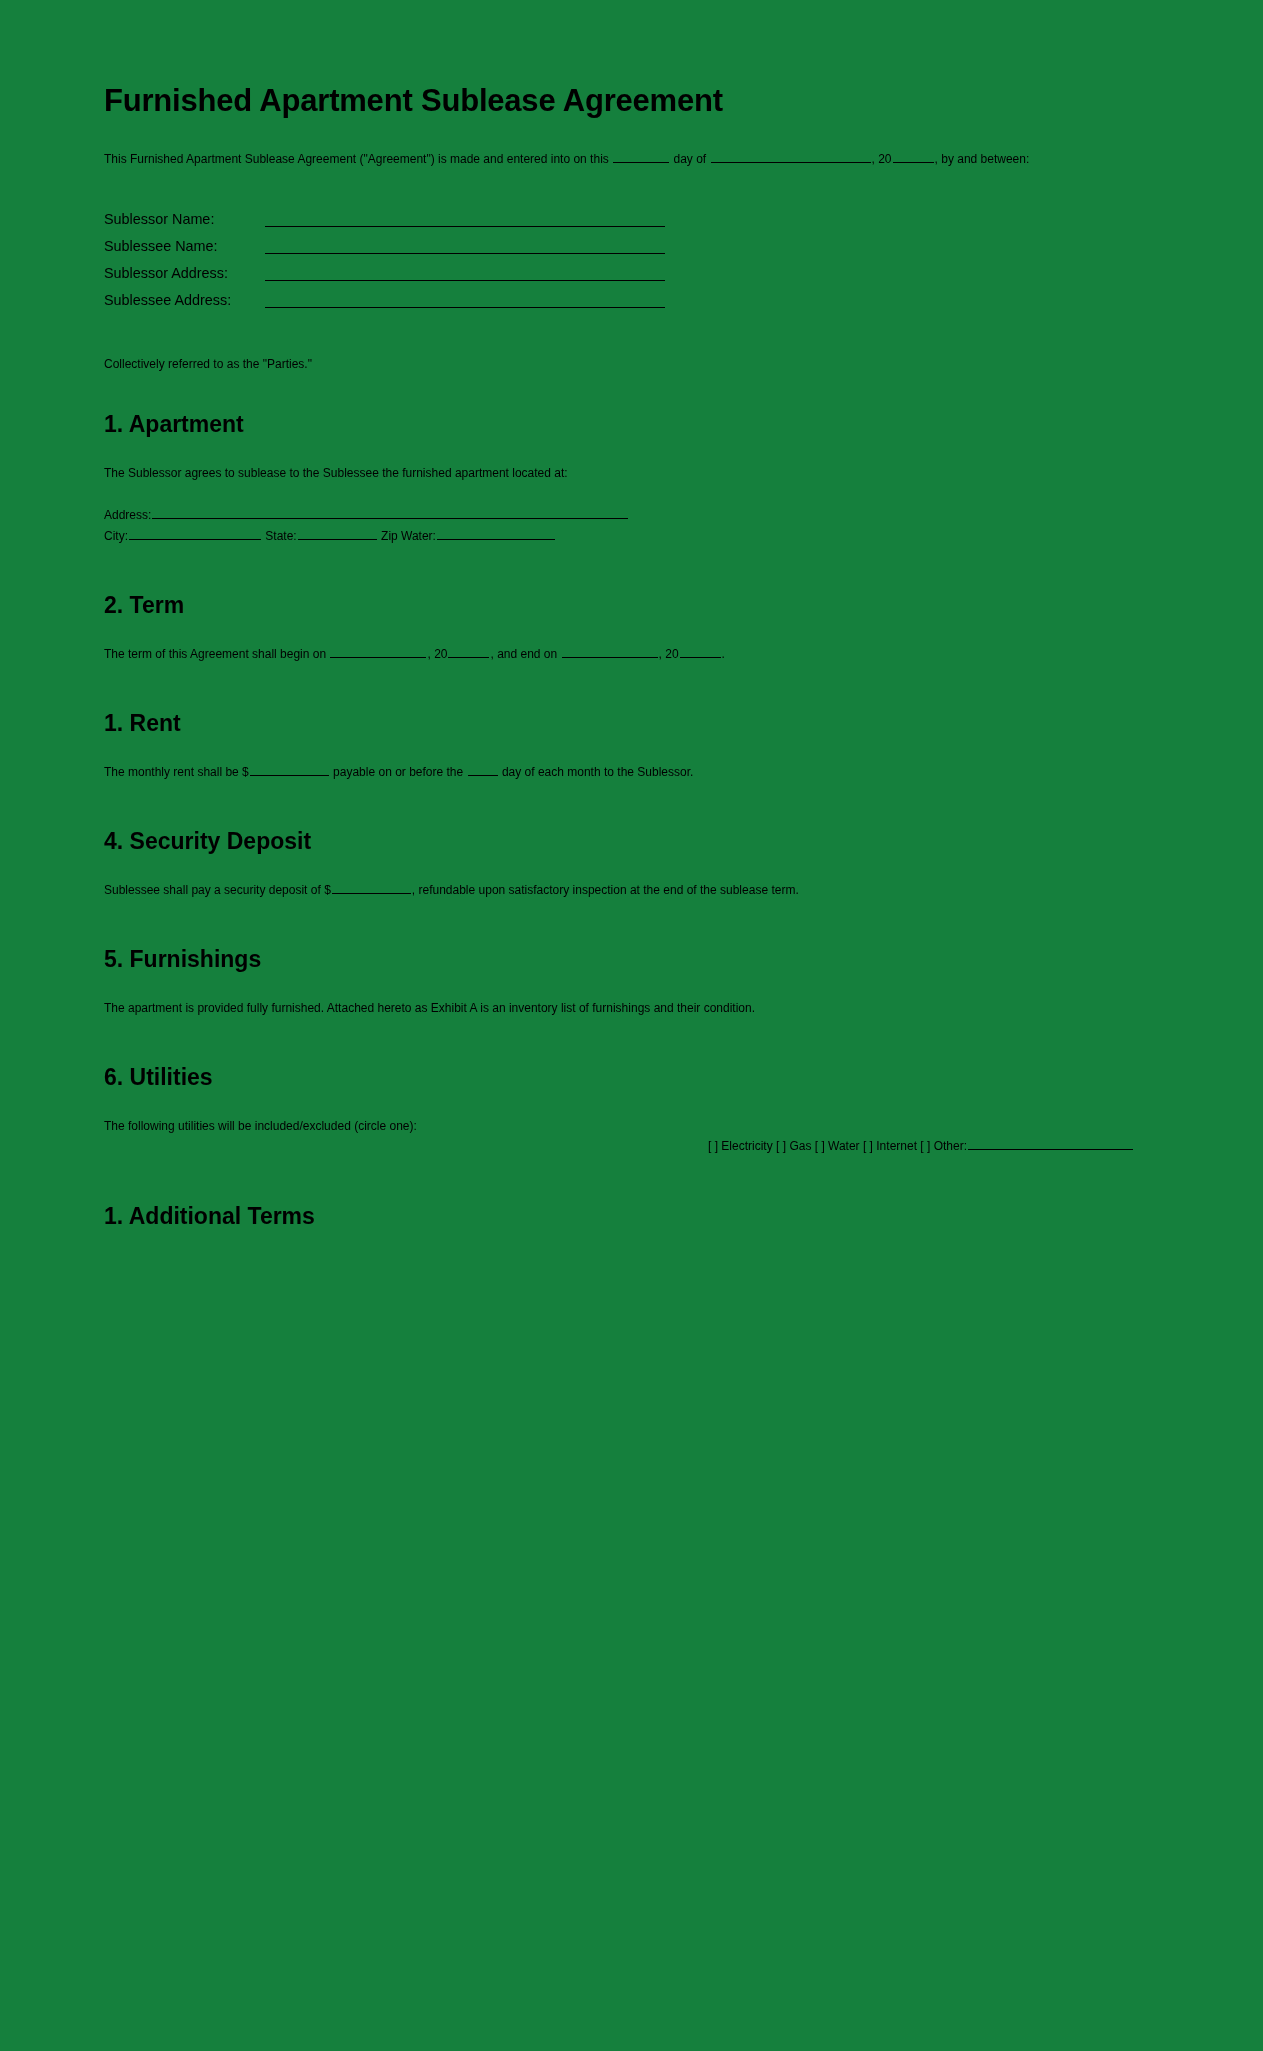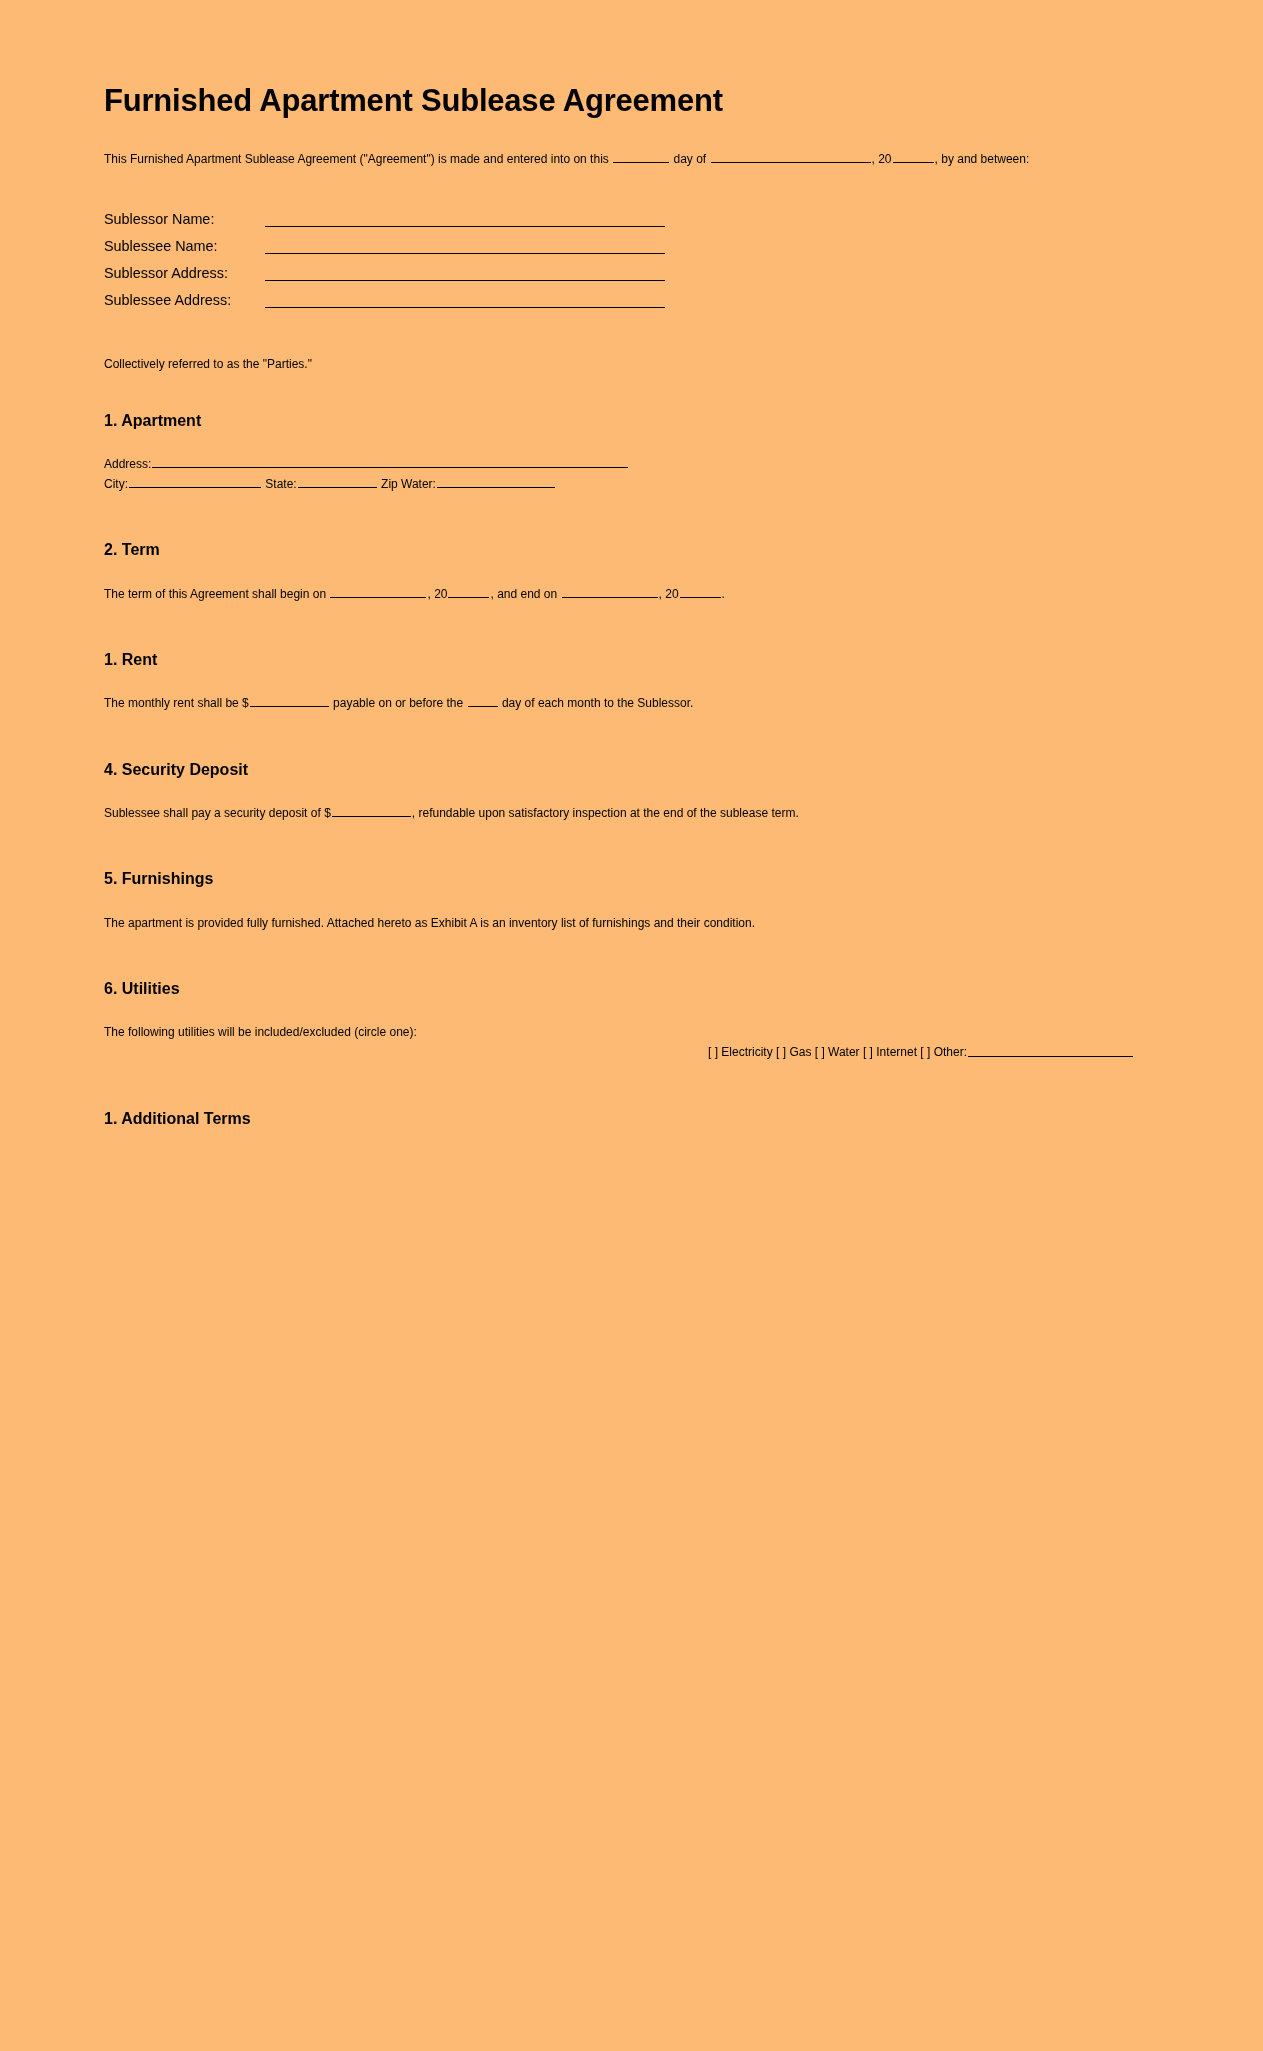--- a/index.html
+++ b/index.html
@@ -14,21 +14,21 @@
     font-family: "Liberation Sans", sans-serif;
     color: #000000;
     -webkit-font-smoothing: antialiased;
   }
   .page {
     width: 1263px;
     min-height: 2051px;
     box-sizing: border-box;
     padding: 0;
     position: relative;
-    background: #fdba74;
+    background: #15803d;
   }
   .content {
     position: absolute;
     left: 104px;
     top: 0;
     width: 1030px;
   }
 
   
   .doc-title {
@@ -74,21 +74,21 @@
     border-bottom: 1.6px solid #000;
     height: 13px;
   }
 
   .collectively {
     margin-top: 48px;
   }
 
   
   .sec-heading {
-    font-size: 16px;
+    font-size: 23px;
     font-weight: bold;
     margin: 0;
     line-height: 1.2;
     color: #000;
   }
   .sec-1  { padding-top: 38px; }
   .sec-n  { padding-top: 47px; }
 
   .sec-body {
     padding-top: 26px;
@@ -156,20 +156,21 @@
         <span class="party-label">Sublessee Address:</span>
         <span class="party-line"></span>
       </div>
 
     </div>
 
     <p class="para collectively">Collectively referred to as the "Parties."</p>
 
     <h2 class="sec-heading sec-1">1. Apartment</h2>
 
+    <p class="para sec-body">The Sublessor agrees to sublease to the Sublessee the furnished apartment located at:</p>
 
     <div class="sec-body-tight line-pair">
       <div class="para">
         <span>Address:</span><span class="blank b-addr"></span>
       </div>
       <div class="para">
         <span>City:</span><span class="blank b-2xl"></span>
         <span>State:</span><span class="blank b-md"></span>
         <span>Zip Water:</span><span class="blank b-xl"></span>
       </div>

